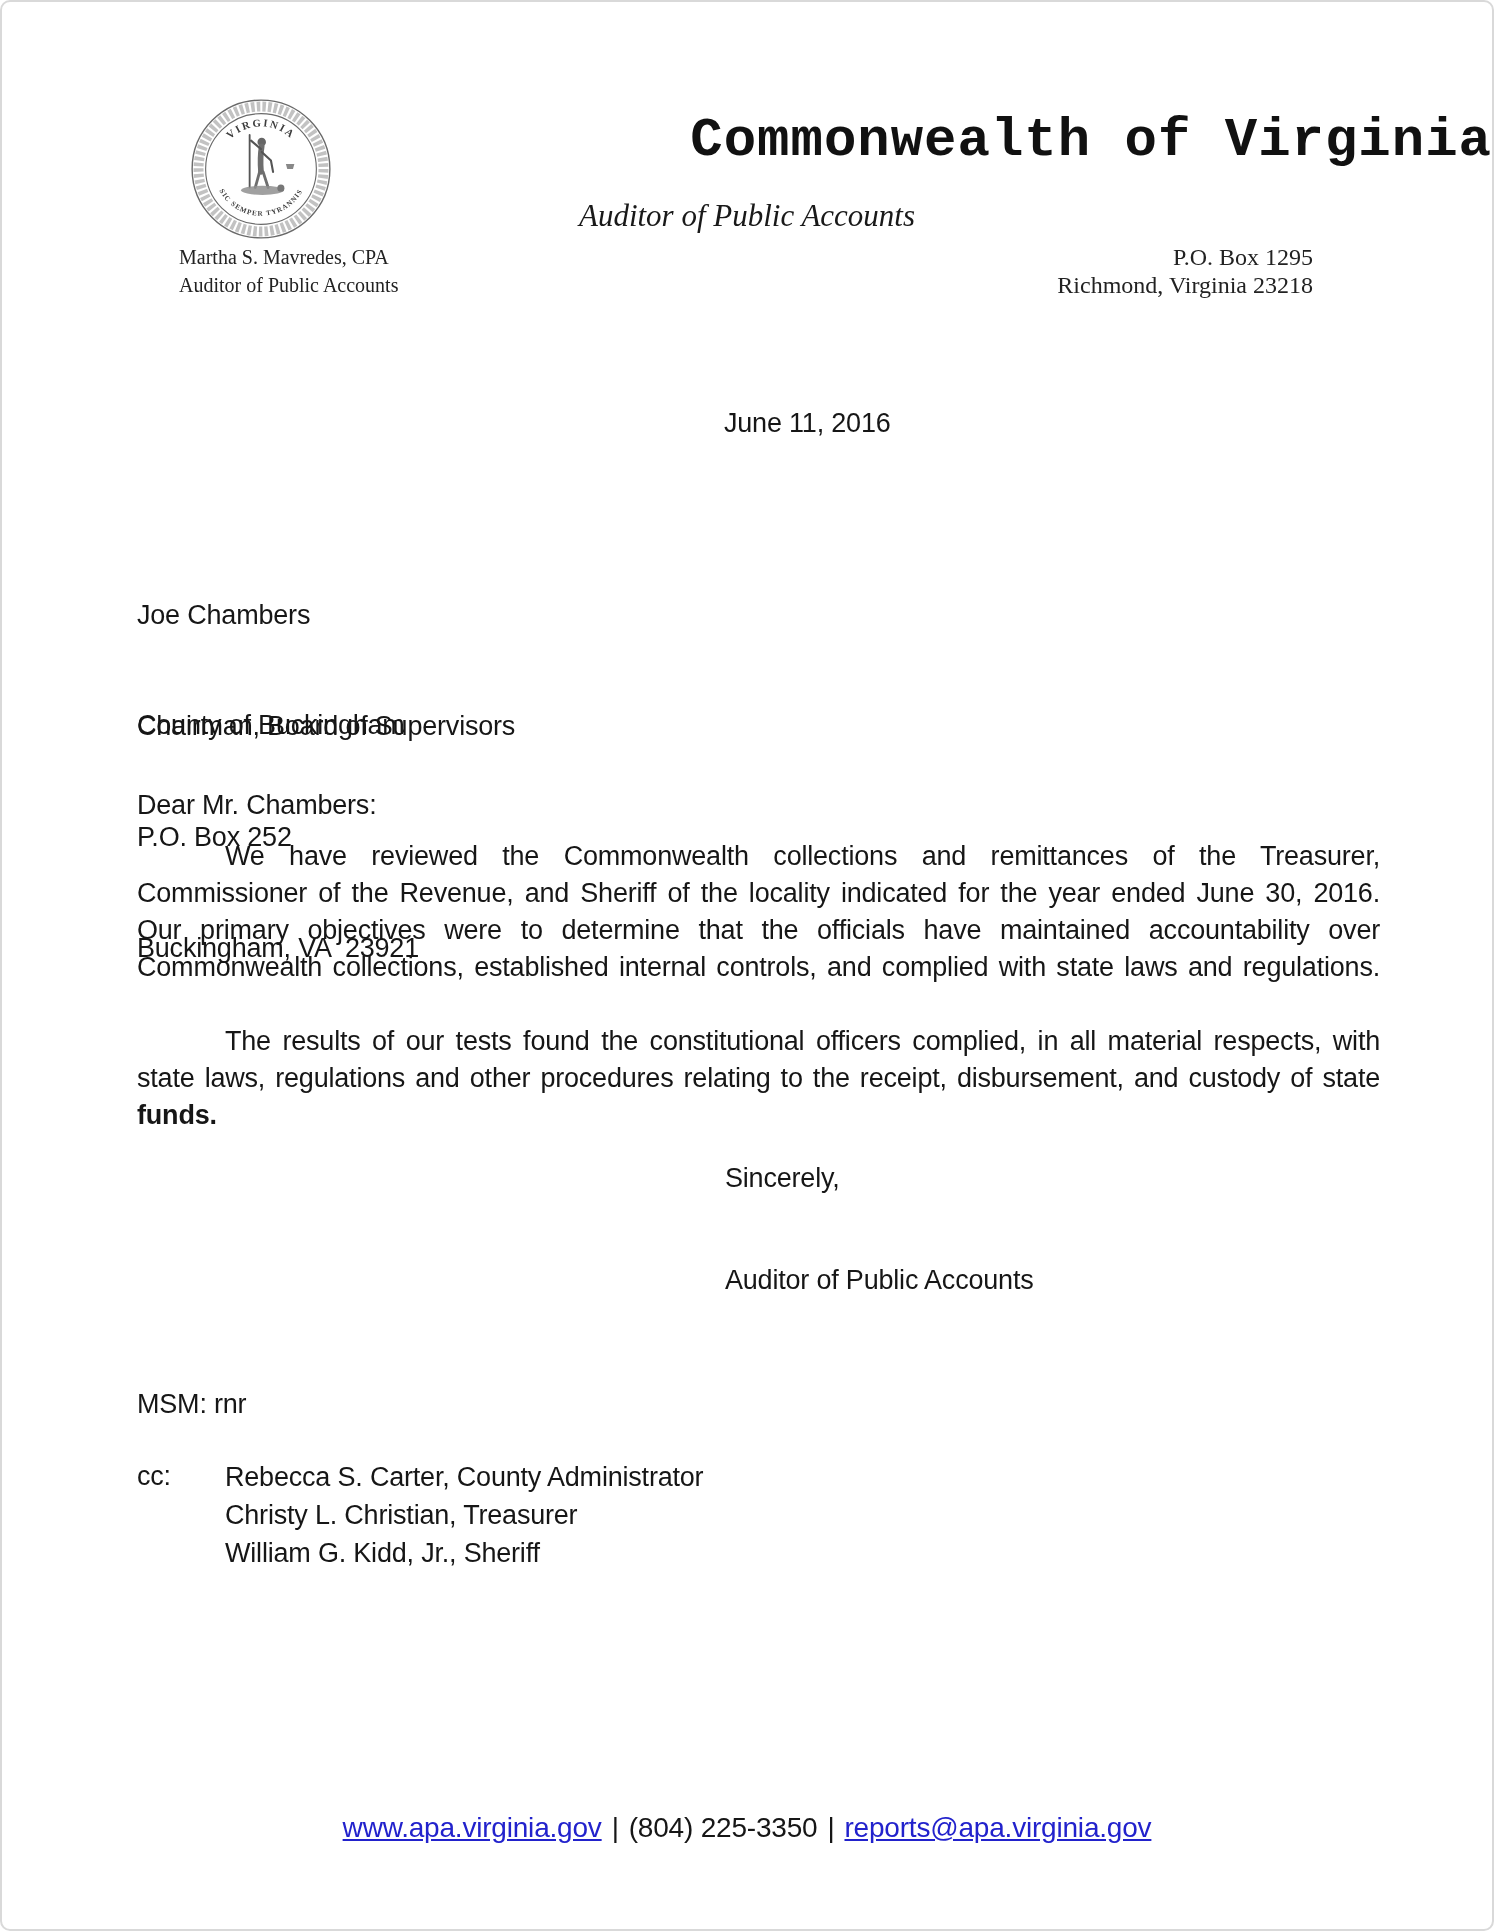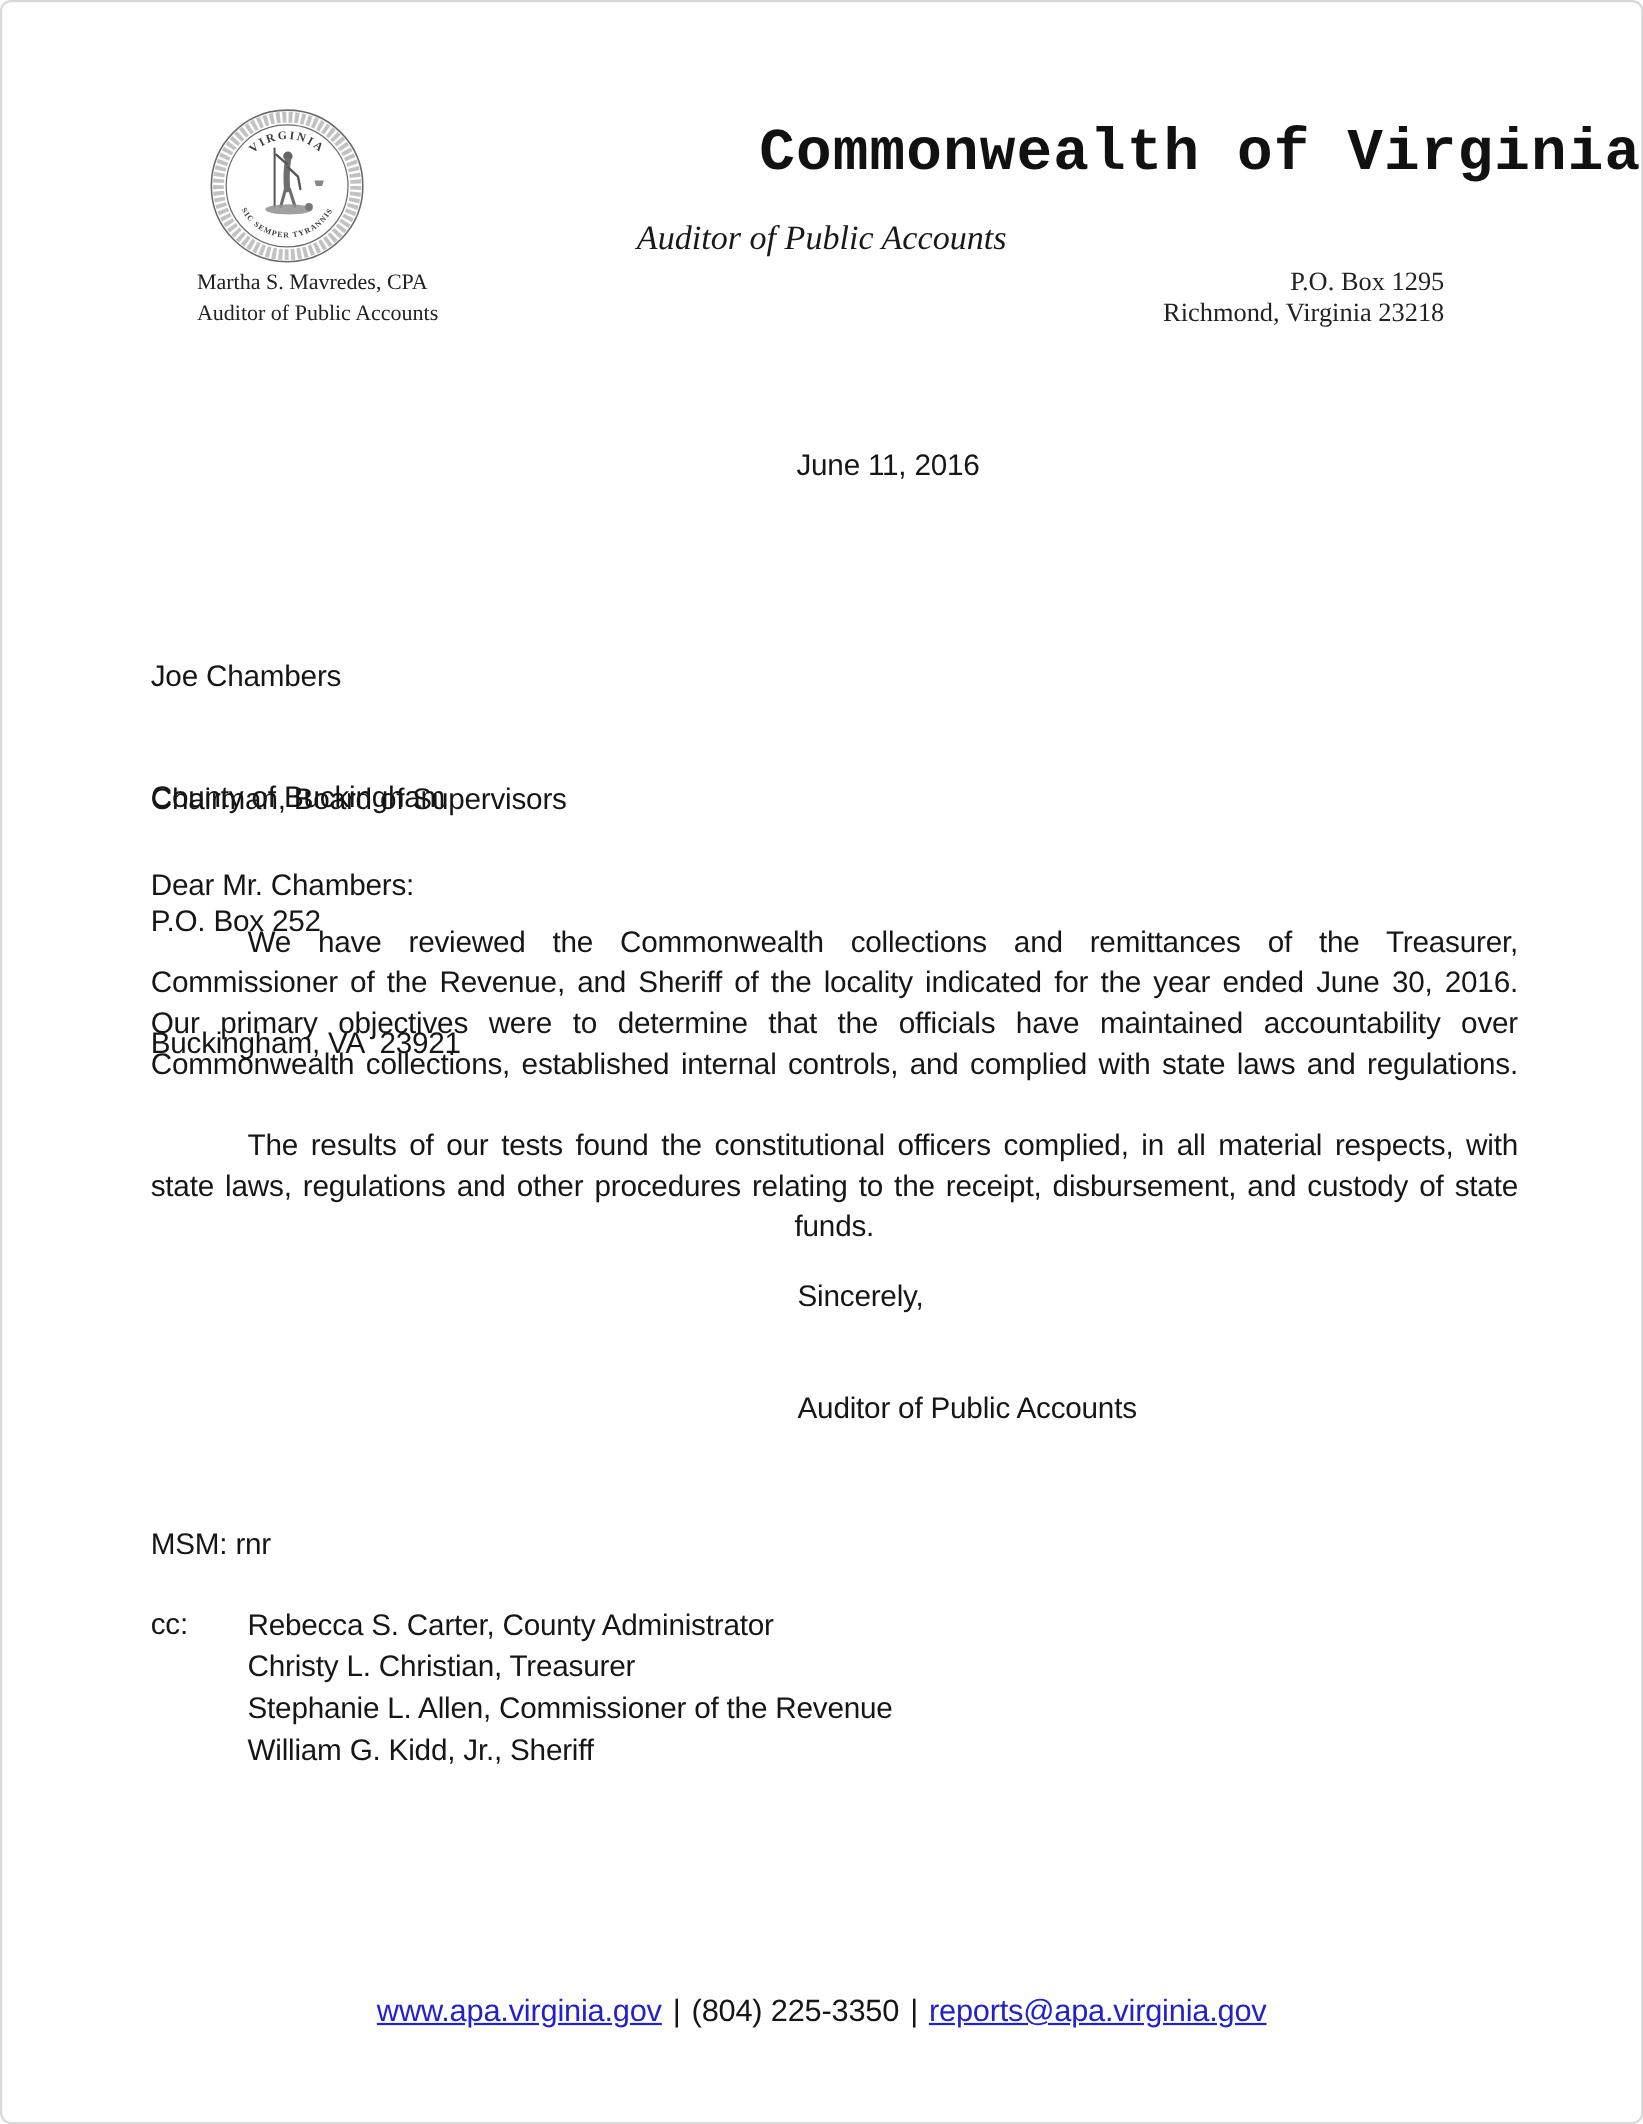--- a/index.html
+++ b/index.html
@@ -42,21 +42,21 @@
   
   .b{font-size:27px;letter-spacing:-0.2px;line-height:37px;color:#161616;}
   .date{position:absolute;left:722px;top:403px;}
   .recipient{position:absolute;left:135px;top:521px;white-space:pre-wrap;}
   .locality{position:absolute;left:135px;top:705px;}
   .salutation{position:absolute;left:135px;top:765px;margin-top:20px;}
   .para{position:absolute;left:135px;width:1243px;}
   .para1{top:836px;}
   .para2{top:1021px;}
   .jline{text-align:justify;text-align-last:justify;}
-  .jlast{text-align:center;}
+  .jlast{text-align:left;font-weight:bold;}
   .indent{padding-left:88px;}
   .sincerely{position:absolute;left:723px;top:1158px;}
   .signer{position:absolute;left:723px;top:1260px;}
   .ref{position:absolute;left:135px;top:1384px;}
   .cc{position:absolute;left:135px;top:1456px;display:flex;}
   .cc-label{width:88px;flex:0 0 88px;}
   .cc-names div{line-height:38px;}
   
   .footer{
     position:absolute;left:0;right:0;top:1810px;
@@ -138,21 +138,20 @@
   <div class="b sincerely">Sincerely,</div>
   <div class="b signer">Auditor of Public Accounts</div>
 
   <div class="b ref">MSM: rnr</div>
 
   <div class="b cc">
     <div class="cc-label">cc:</div>
     <div class="cc-names">
       <div>Rebecca S. Carter, County Administrator</div>
       <div>Christy L. Christian, Treasurer</div>
-      <div>Stephanie L. Allen, Commissioner of the Revenue</div>
       <div>William G. Kidd, Jr., Sheriff</div>
     </div>
   </div>
 
   <div class="footer">
     <a class="link">www.apa.virginia.gov</a><span class="sep">|</span><span>(804) 225-3350</span><span class="sep">|</span><a class="link">reports@apa.virginia.gov</a>
   </div>
 
 </div>
 

